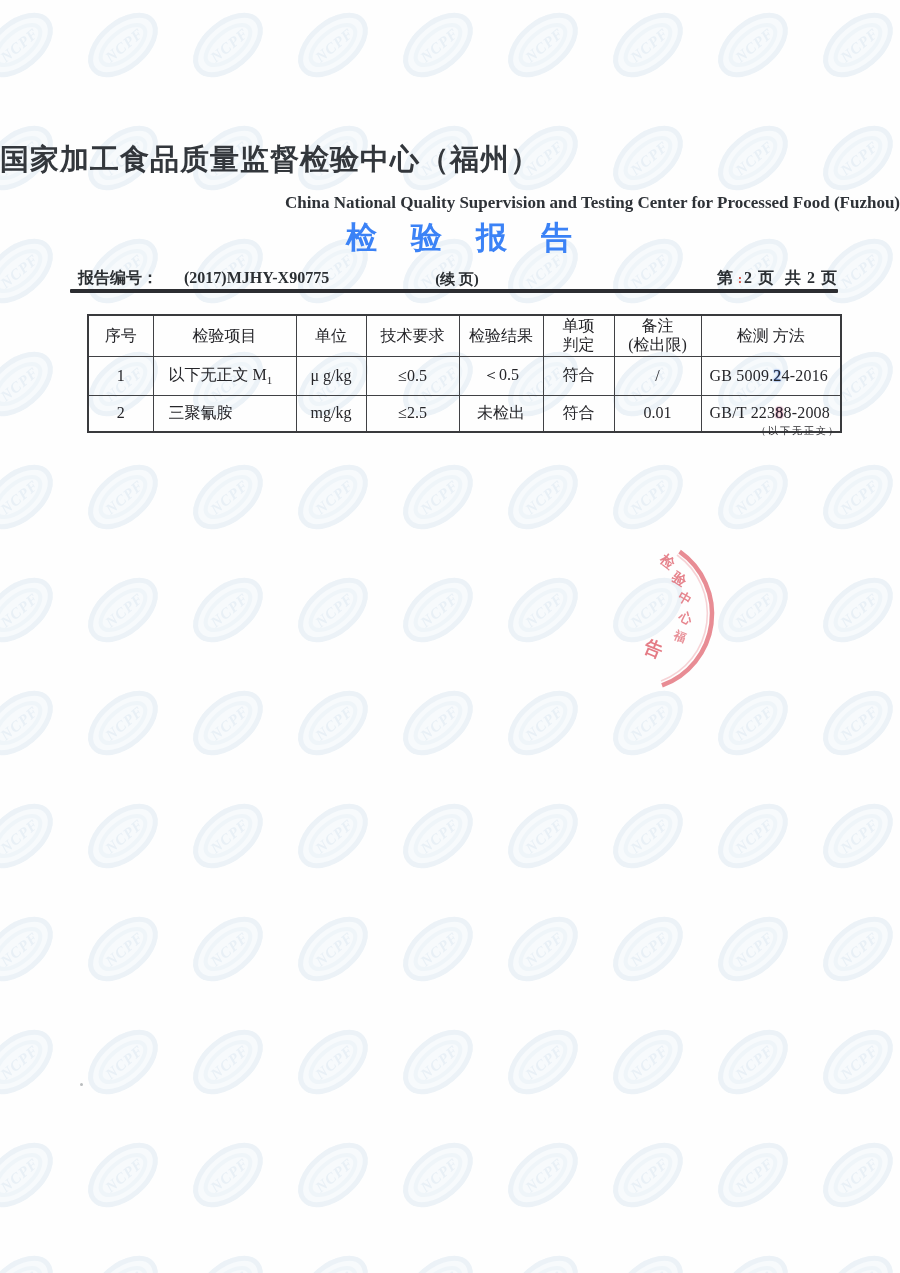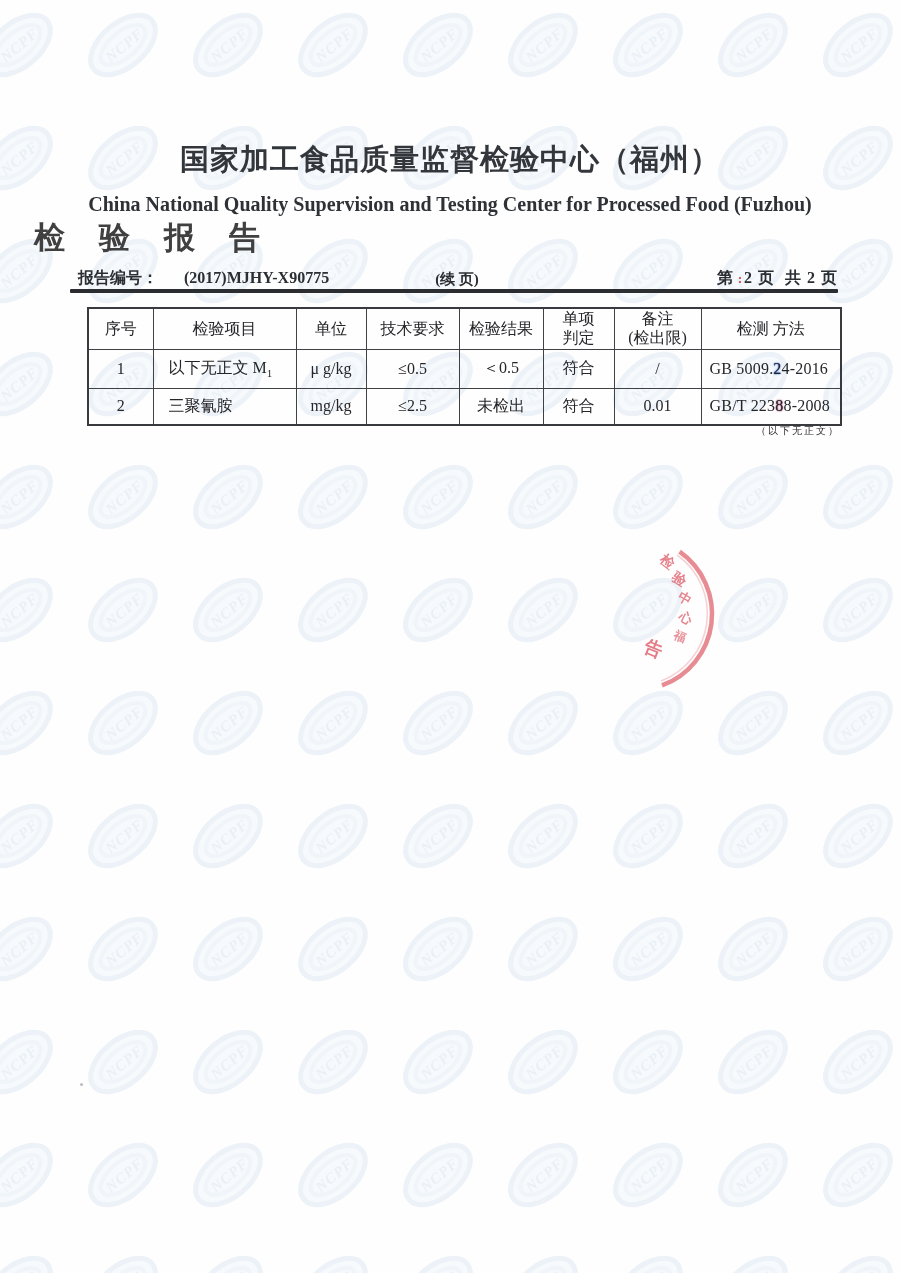--- a/index.html
+++ b/index.html
@@ -10,31 +10,31 @@
     background:#fefefe;
     overflow:hidden;
     font-family:"Liberation Serif","DejaVu Serif",serif;
     color:#26262a;
   }
   .wm-layer{position:absolute;inset:0;z-index:0;pointer-events:none;}
   .content{position:absolute;inset:0;z-index:1;}
 
   .org-zh{
     position:absolute;top:140px;left:0;right:0;
-    text-align:center;font-size:29px;font-weight:bold;
+    text-align:left;font-size:29px;font-weight:bold;
     color:#33373c;letter-spacing:1px;
   }
   .org-en{
     position:absolute;top:193px;left:0;right:0;
-    text-align:center;font-size:20px;font-weight:bold;color:#2e3237;
+    text-align:right;font-size:17px;font-weight:bold;color:#2e3237;
   }
   .title-zh{
     position:absolute;top:217px;left:0;right:0;
-    font-size:31px;font-weight:bold;color:#404040;
-    letter-spacing:34px;padding-left:34px;
+    text-align:center;font-size:31px;font-weight:bold;color:#3b82f6;
+    letter-spacing:34px;padding-left:52px;
   }
   .title-en{
     position:absolute;top:251px;left:0;right:0;
     text-align:center;font-size:21px;font-weight:bold;color:#2e3237;
     letter-spacing:4px;word-spacing:26px;
   }
   .meta-row{
     position:absolute;top:268px;left:78px;right:60px;height:24px;
     font-size:16px;font-weight:600;color:#2b2f33;
   }
@@ -42,21 +42,21 @@
   .report-no-label{margin-right:26px;}
   .continuation{position:absolute;left:0;right:4px;top:2px;text-align:center;font-size:15px;}
   .page-info{position:absolute;right:2px;top:0;letter-spacing:1px;}
   .page-artifact{color:#cc3526;font-size:12px;margin:0 1px 0 4px;}
   .rule{
     position:absolute;top:289px;left:70px;width:768px;height:4px;
     background:#2c2d31;border-radius:1px;
   }
 
   table.report{
-    position:absolute;top:307px;left:87px;width:753px;
+    position:absolute;top:314px;left:87px;width:753px;
     border-collapse:collapse;table-layout:fixed;
     font-size:16px;color:#26262a;
   }
   table.report td,table.report th{
     border:1.4px solid #404144;
     text-align:center;vertical-align:middle;
     font-weight:normal;padding:0;
     overflow:hidden;white-space:nowrap;
   }
   table.report{border:2px solid #393a3d;}

